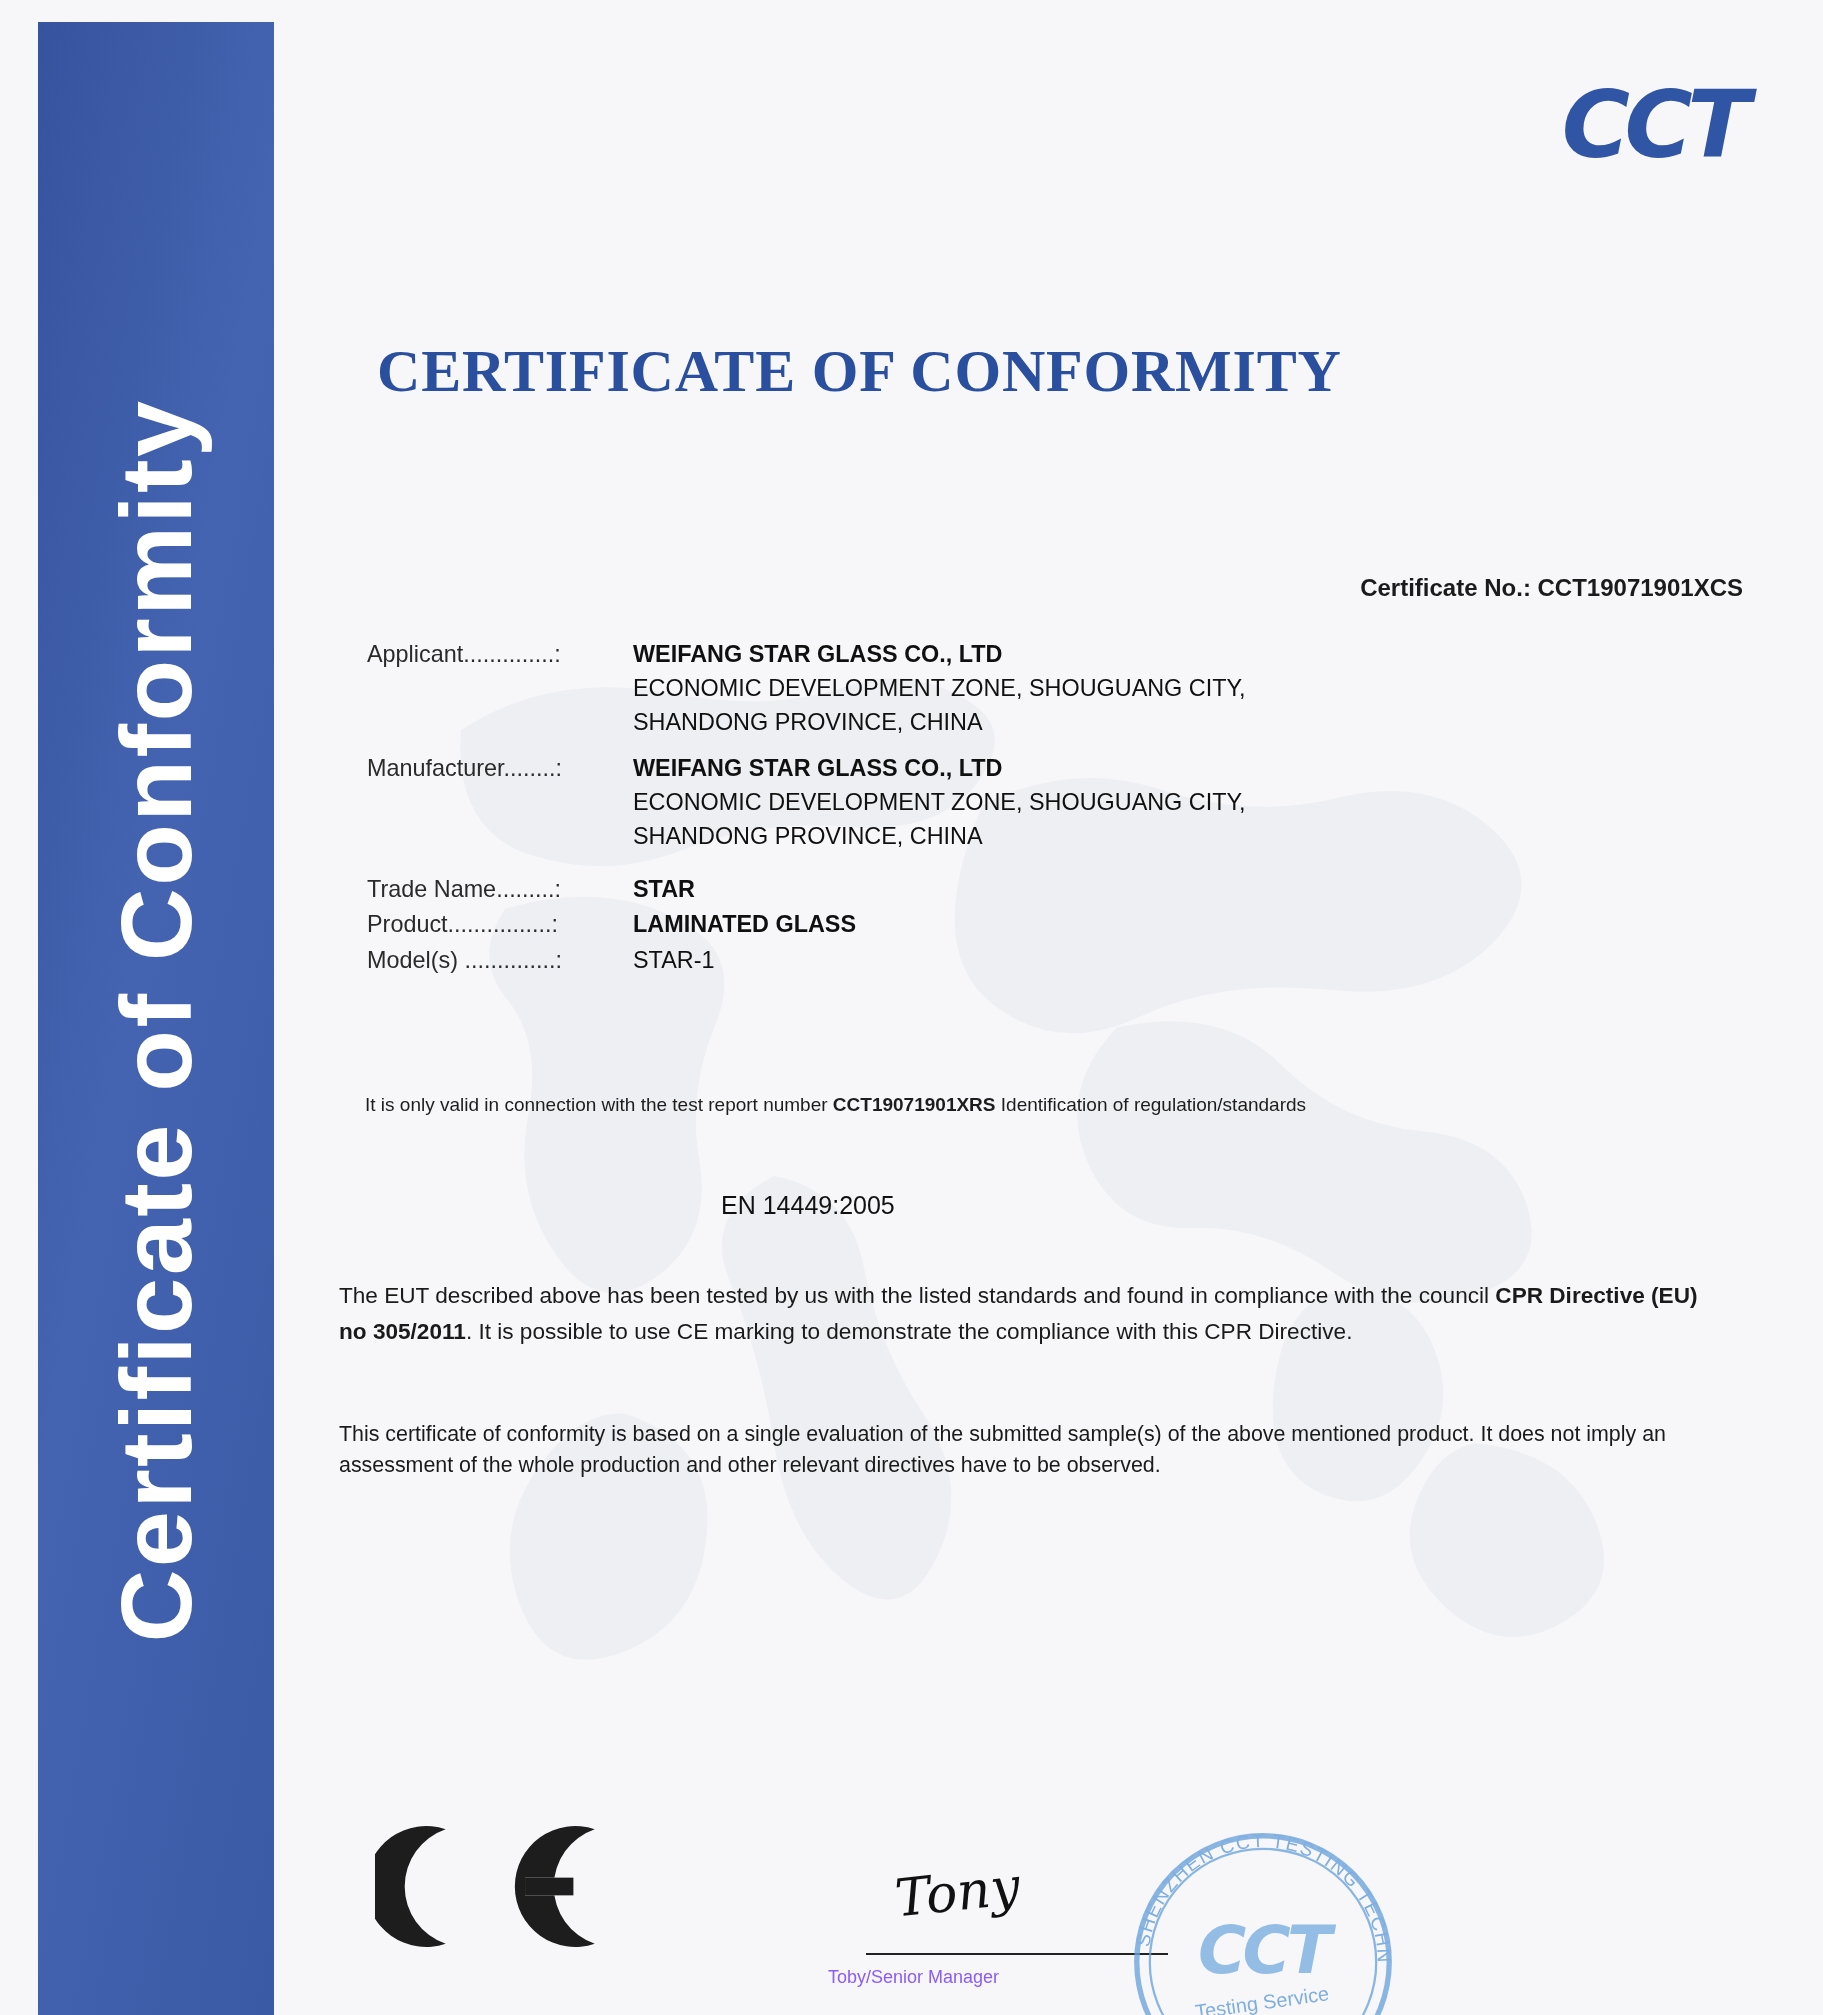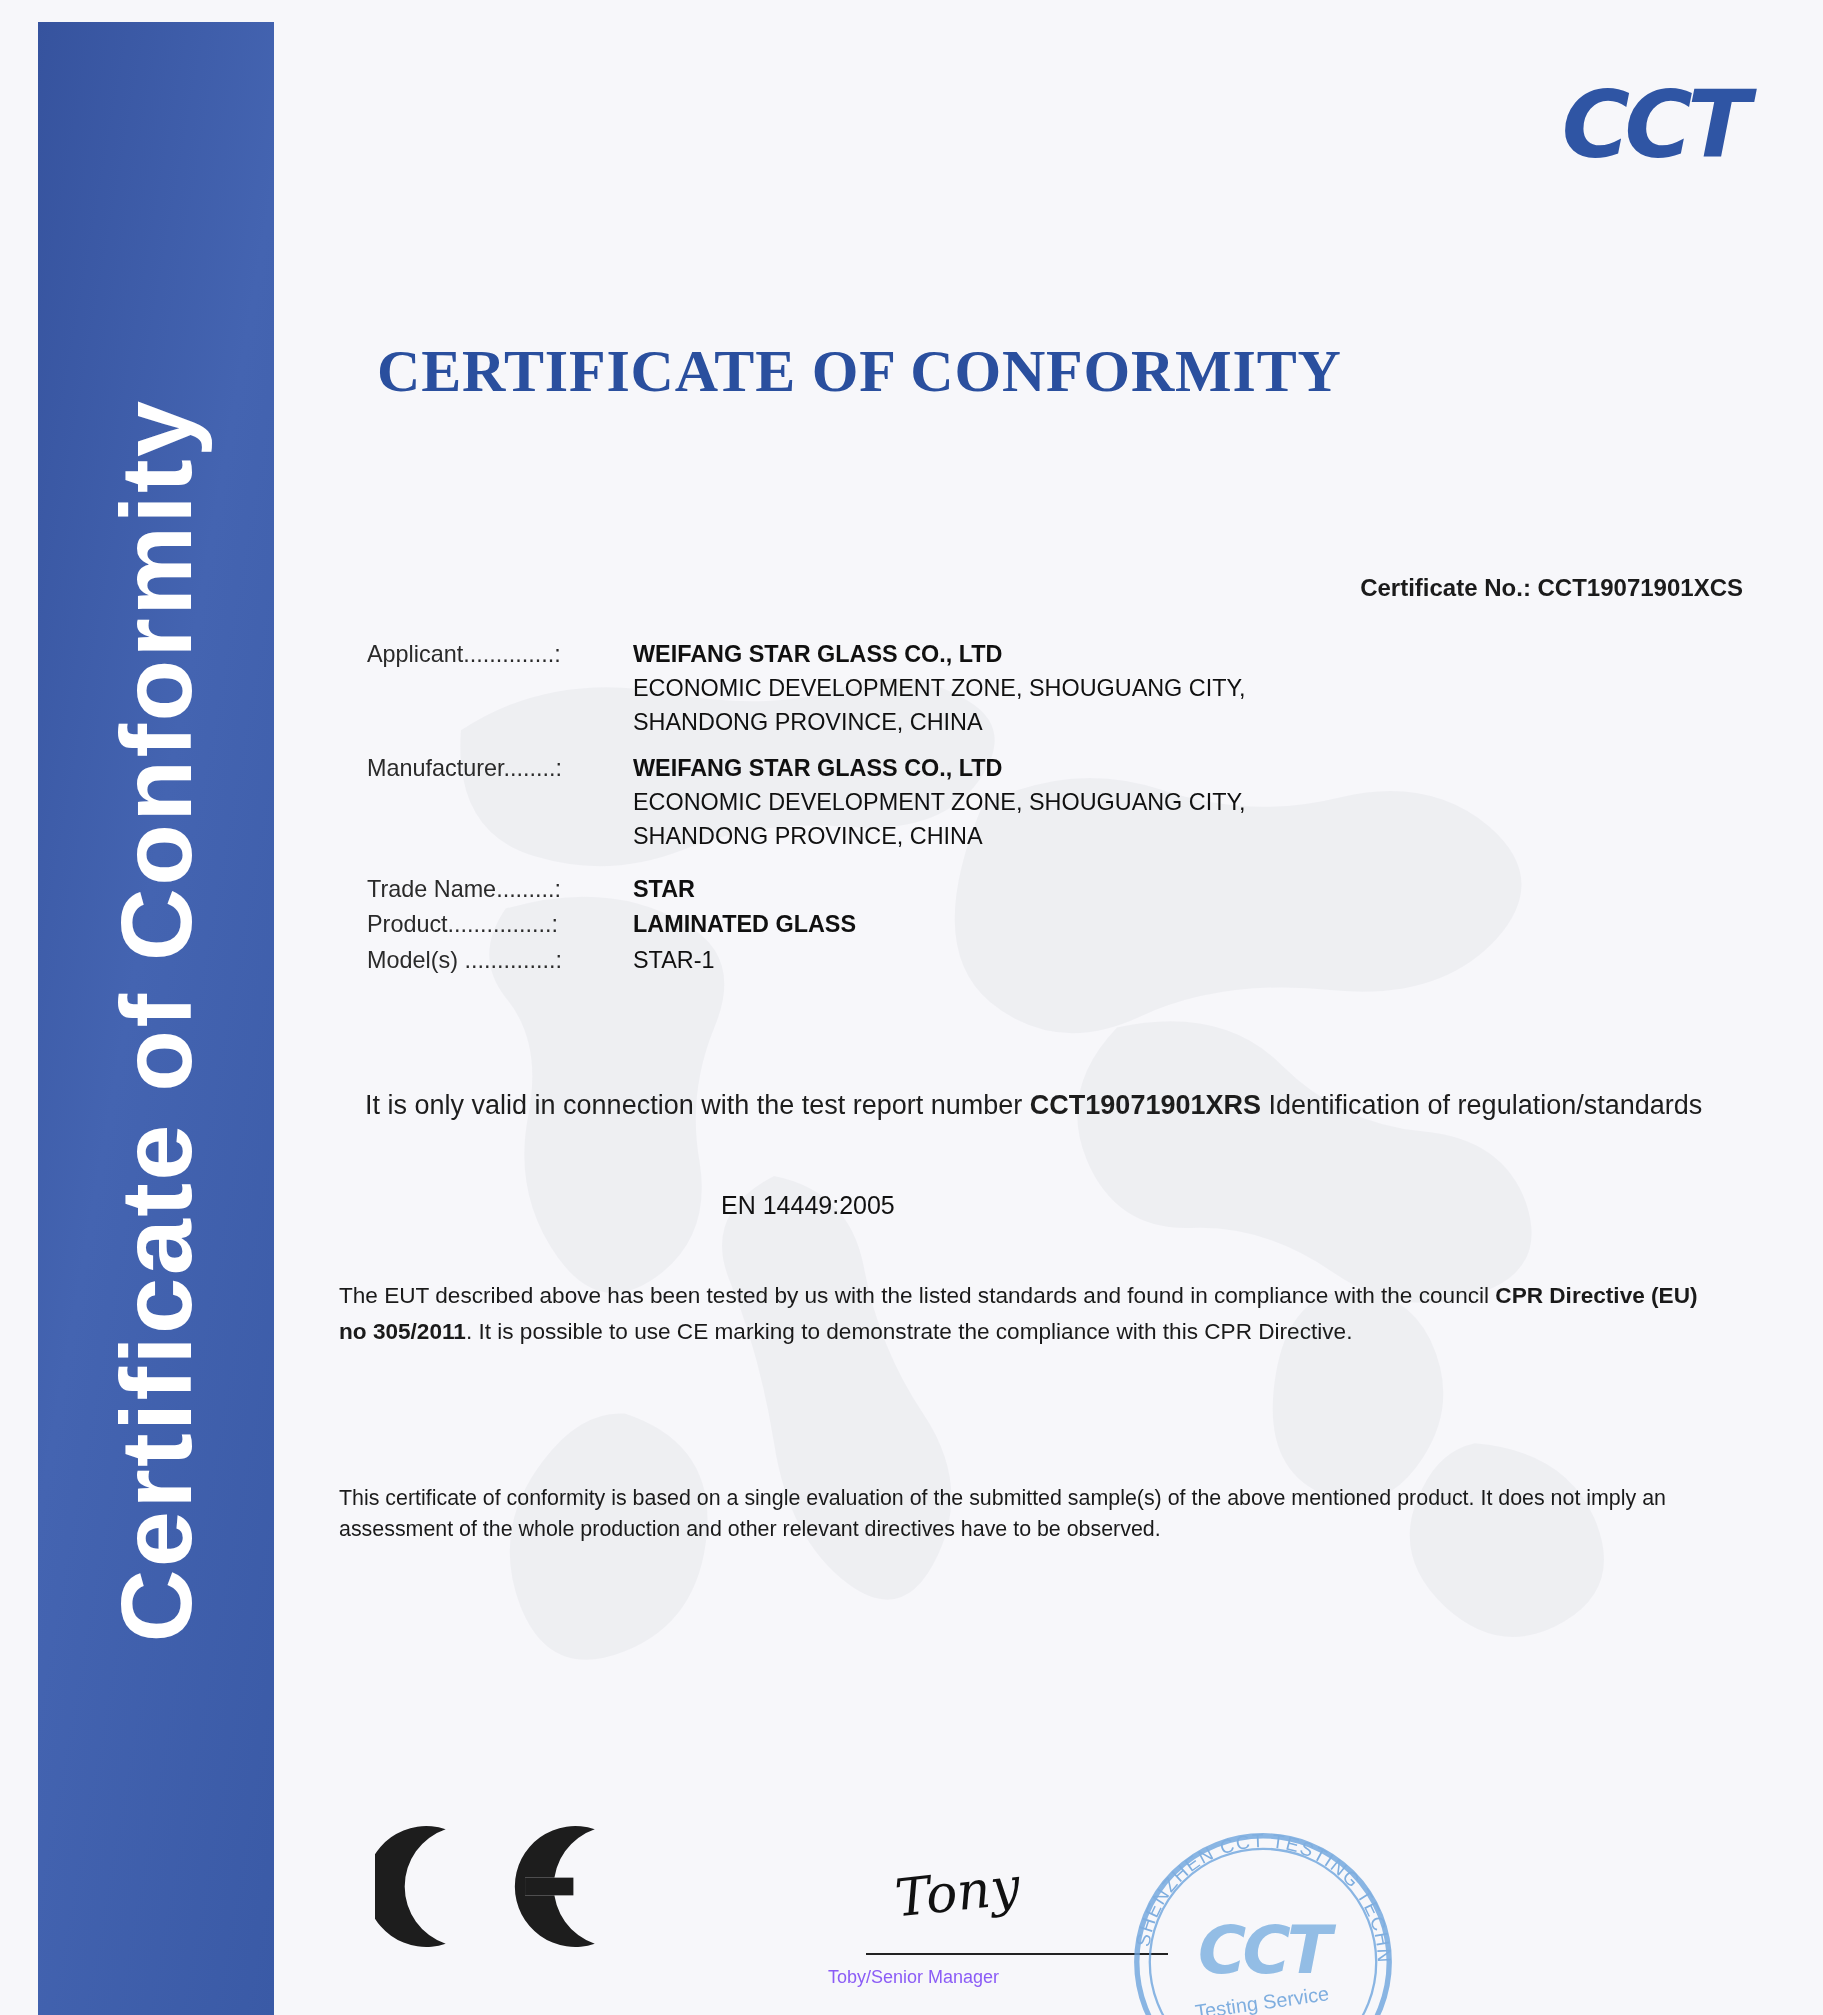--- a/index.html
+++ b/index.html
@@ -117,21 +117,21 @@
   .field-value.bold { font-weight: bold; }
   .field-value .addr { font-weight: normal; display: block; }
   .gap-sm { height: 10.5px; }
   .gap-md { height: 17px; }
 
   .validity {
     position: absolute;
     left: 365px;
     top: 1084px;
     width: 1338px;
-    font-size: 27px;
+    font-size: 19px;
     color: #1d1d1d;
     line-height: 42px;
   }
   .validity b { font-weight: bold; }
 
   .standard {
     position: absolute;
     left: 721px;
     top: 1191px;
     font-size: 25px;
@@ -146,21 +146,21 @@
     width: 1370px;
     font-size: 22.6px;
     color: #1a1a1a;
     line-height: 36px;
   }
   .para1 b { font-weight: bold; }
 
   .para2 {
     position: absolute;
     left: 339px;
-    top: 1483px;
+    top: 1419px;
     width: 1370px;
     font-size: 21.4px;
     color: #1a1a1a;
     line-height: 31px;
   }
 
   
   .ce-mark {
     position: absolute;
     left: 375px;

